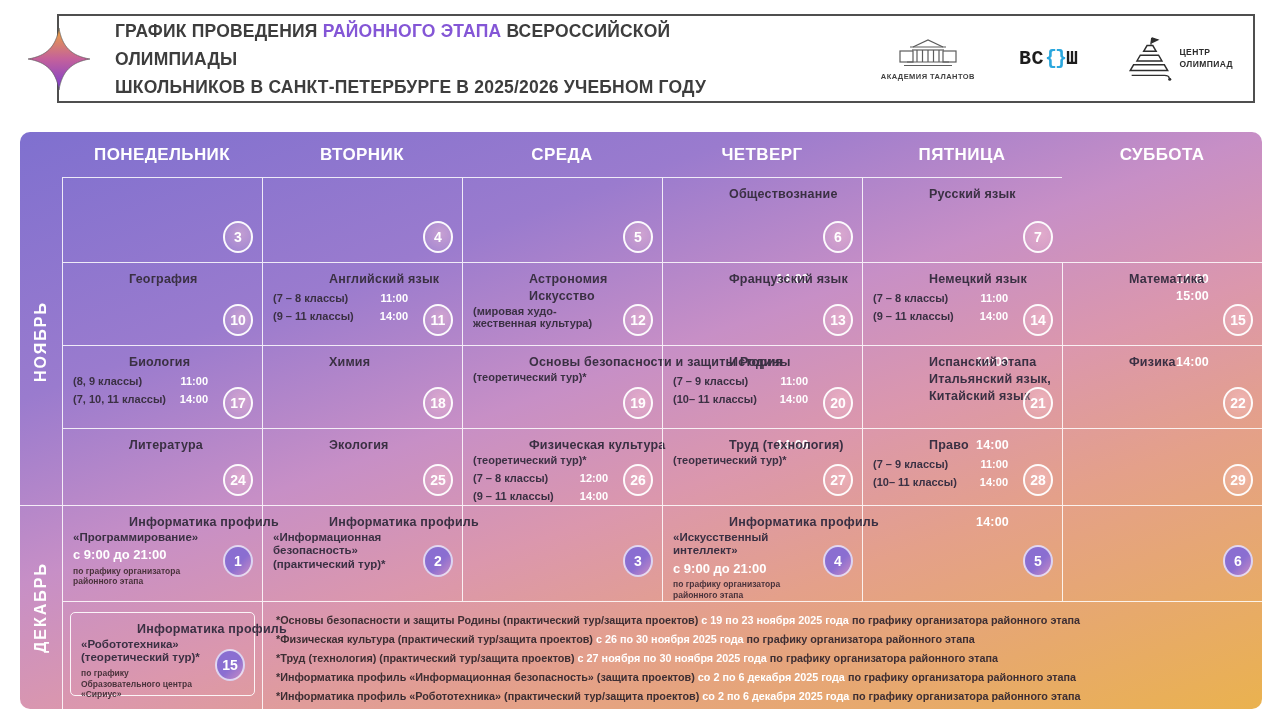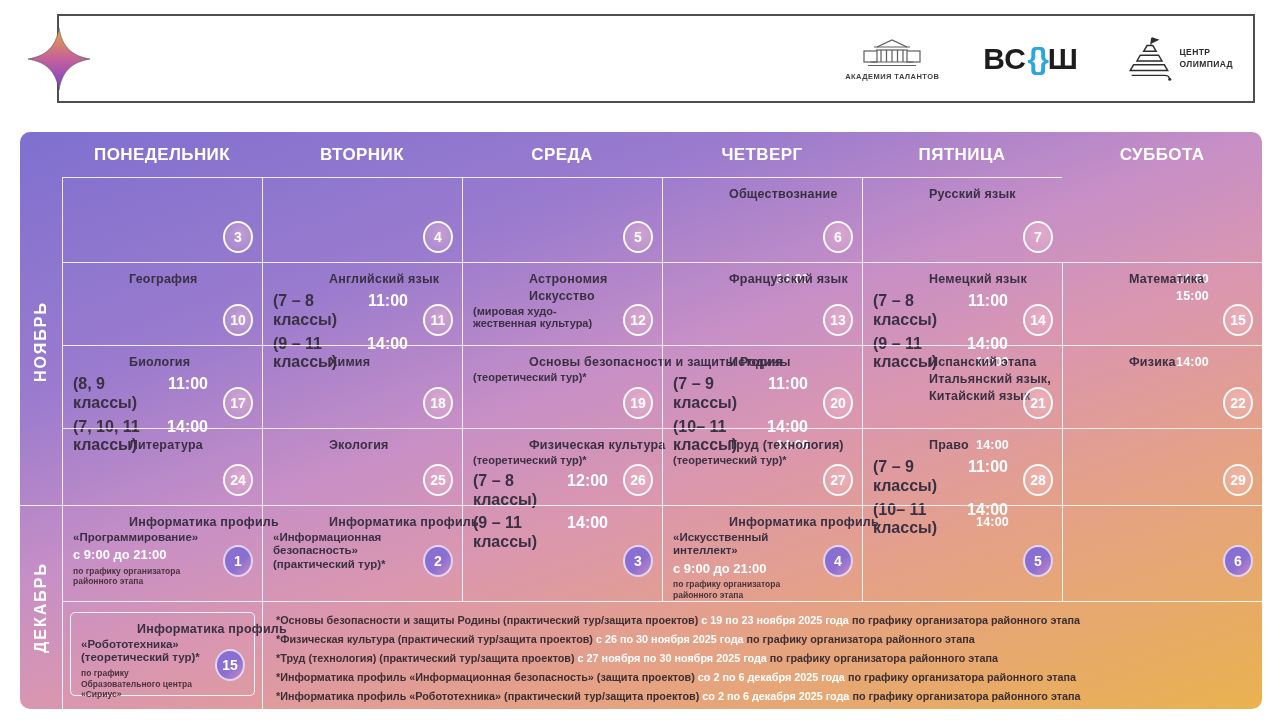--- a/index.html
+++ b/index.html
@@ -14,21 +14,21 @@
   }
   .diamond{position:absolute;left:-32px;top:50%;transform:translateY(-50%);width:64px;height:66px;}
   .title{
     margin:0 0 0 56px;font-size:17.5px;line-height:1.6;color:#3d3d3d;font-weight:700;
     letter-spacing:.2px;width:680px;
   }
   .title .accent{color:var(--accent,#8456d6);}
   .logos{margin-left:auto;margin-right:20px;display:flex;align-items:center;gap:44px;}
   .logo-academy{display:flex;flex-direction:column;align-items:center;}
   .academy-label{font-size:7.5px;font-weight:700;color:#3f3f3f;letter-spacing:.45px;margin-top:3px;white-space:nowrap;}
-  .logo-vsosh{font-size:30px;font-weight:800;color:#1d1d1d;letter-spacing:.5px;}
+  .logo-vsosh{font-size:20px;font-weight:800;color:#1d1d1d;letter-spacing:.5px;font-family:Liberation Mono, monospace;}
   .logo-vsosh .braces{color:var(--blue,#2aa7de);letter-spacing:-2px;margin:0 1px;}
   .logo-oc{display:flex;align-items:center;gap:7px;}
   .oc-label{font-size:8.5px;font-weight:700;color:#2c2c2c;line-height:1.3;letter-spacing:.4px;}
   
   .grid{
     position:absolute;left:20px;top:132px;width:1242px;height:577px;border-radius:10px;overflow:hidden;
     background:var(--grad,linear-gradient(160deg,#7f70cf,#eab24f));
     display:grid;grid-template-columns:42px repeat(6,200px);
     grid-template-rows:45px 85px 83px 83px 77px 96px 108px;
   }
@@ -37,21 +37,21 @@
   .monthcell.dec{border-top:1.5px solid rgba(255,255,255,.85);}
   .month-label{writing-mode:vertical-rl;transform:rotate(180deg);color:#fff;font-weight:700;font-size:16px;letter-spacing:2px;}
   .cell{
     position:relative;border-top:1.5px solid rgba(255,255,255,.85);border-left:1.5px solid rgba(255,255,255,.85);
     padding:7px 10px 6px;box-sizing:border-box;
   }
   .line{display:flex;justify-content:space-between;align-items:flex-start;font-weight:700;line-height:1.18;}
   .line .nm{color:var(--dark,#3a3043);}
   .line .tm{color:#fff;margin-left:6px;white-space:nowrap;}
   .line.title{font-size:12.5px;margin-top:2px;}
-  .line.class{font-size:16px;margin-top:5px;margin-right:44px;}
+  .line.class{font-size:11px;margin-top:5px;margin-right:44px;}
   .line.sub{font-size:11px;margin-top:1px;margin-right:40px;}
   .line.sub2{font-size:11.5px;margin-top:1px;margin-right:40px;}
   .line.range{font-size:13px;margin-top:3px;}
   .line.range .nm{color:#fff;}
   .line.note{font-size:8.5px;margin-top:3px;margin-right:46px;line-height:1.25;}
   .line.note .nm{color:#4a333c;}
   .circle{
     position:absolute;right:9px;bottom:9px;width:30px;height:32px;border-radius:50%;
     border:2px solid rgba(255,255,255,.95);display:flex;align-items:center;justify-content:center;
     color:#fff;font-weight:700;font-size:14px;box-sizing:border-box;
@@ -82,20 +82,21 @@
       <defs>
         <linearGradient id="dg" x1="0" y1="0" x2="0" y2="1">
           <stop offset="0" stop-color="#eca43e"></stop>
             <stop offset="0.5" stop-color="#c4619b"></stop>
             <stop offset="1" stop-color="#7a3ecf"></stop>
         </linearGradient>
       </defs>
       <path d="M31,1 C34,19 43,28 61,31 C43,34 34,43 31,61 C28,43 19,34 1,31 C19,28 28,19 31,1 Z" fill="url(#dg)" stroke="#555" stroke-width="0.6"></path>
     </svg>
   </div>
+  <h1 class="title"><span>ГРАФИК ПРОВЕДЕНИЯ </span><span class="accent">РАЙОННОГО ЭТАПА</span><span> ВСЕРОССИЙСКОЙ ОЛИМПИАДЫ</span><br><span>ШКОЛЬНИКОВ  В САНКТ-ПЕТЕРБУРГЕ В 2025/2026 УЧЕБНОМ ГОДУ</span></h1>
   <div class="logos">
     <div class="logo-academy">
       <span>
         <svg width="62" height="32" viewBox="0 0 62 32" fill="none" stroke="#5c5c5c" stroke-width="1.2">
           <polyline points="16,10 31,3 46,10"></polyline>
           <line x1="13" y1="10" x2="49" y2="10"></line>
           <line x1="15" y1="13" x2="47" y2="13"></line>
           <line x1="20" y1="13" x2="20" y2="25"></line>
             <line x1="25.5" y1="13" x2="25.5" y2="25"></line>
           <line x1="31" y1="13" x2="31" y2="25"></line>

